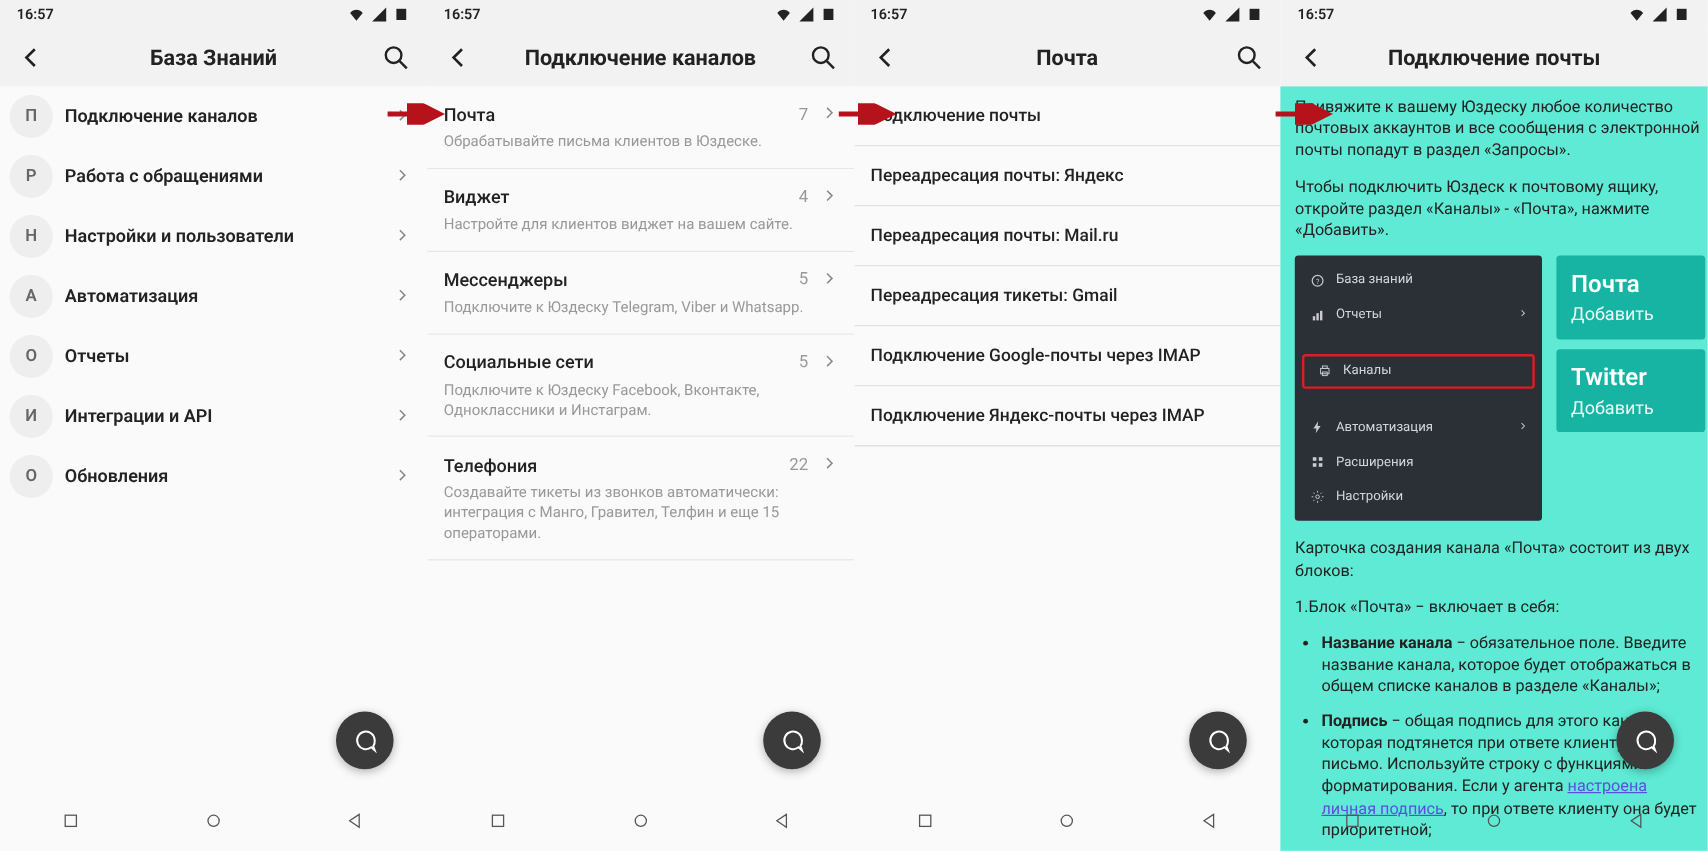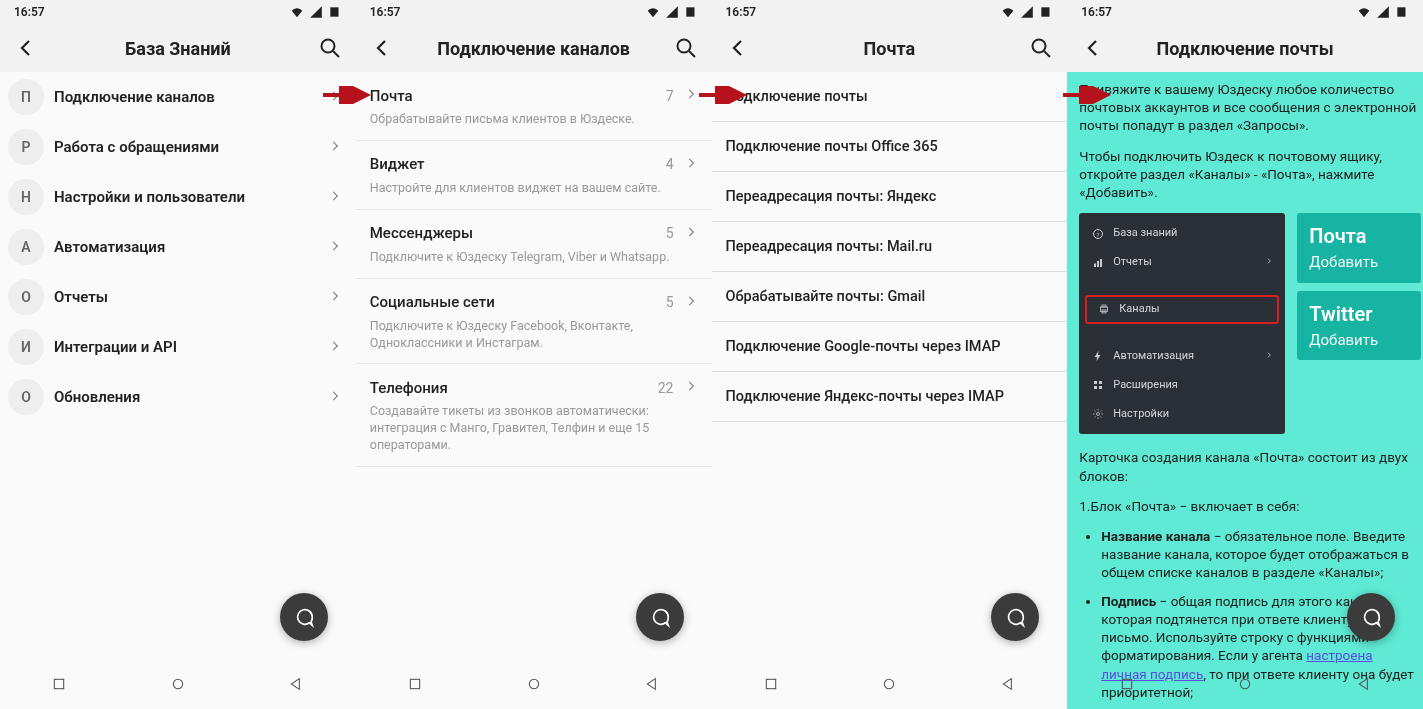--- a/index.html
+++ b/index.html
@@ -328,24 +328,23 @@
       <span class="title">Почта</span>
       <span class="search">
           <svg viewBox="0 0 24 24" fill="none" stroke="#222" stroke-width="2">
             <circle cx="10" cy="10" r="6.5"></circle>
             <line x1="15" y1="15" x2="21" y2="21"></line>
           </svg>
         </span>
     </div>
     <div class="content" id="s3-list">
         <div class="s3-row">Подключение почты</div>
-        <div class="s3-row">Подключение почты Office 365</div>
         <div class="s3-row">Переадресация почты: Яндекс</div>
         <div class="s3-row">Переадресация почты: Mail.ru</div>
-        <div class="s3-row">Обрабатывайте почты: Gmail</div>
+        <div class="s3-row">Переадресация тикеты: Gmail</div>
         <div class="s3-row">Подключение Google-почты через IMAP</div>
         <div class="s3-row">Подключение Яндекс-почты через IMAP</div>
       </div>
     <div class="fab">
         <svg viewBox="0 0 24 24" fill="none" stroke="#fff" stroke-width="1.8">
           <path d="M21 12a8 8 0 10-3.1 6.3L21 21l-1.3-3.7A8 8 0 0021 12z"></path>
         </svg>
       </div>
     <div class="navbar">
       <span class="nb">

